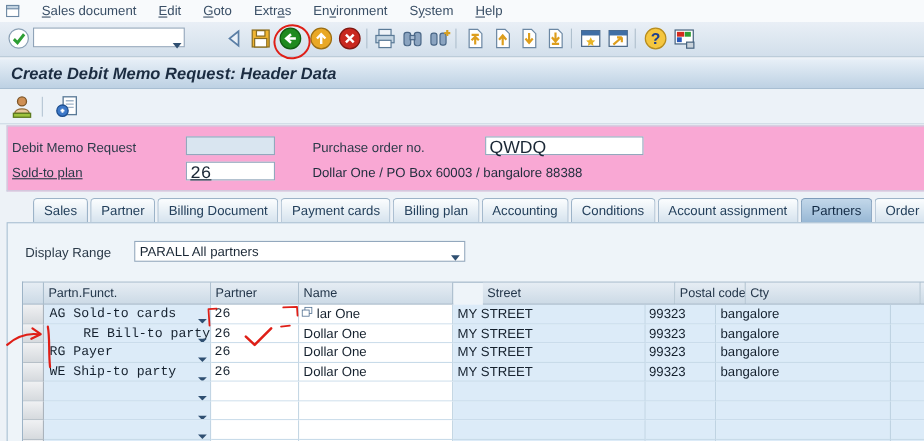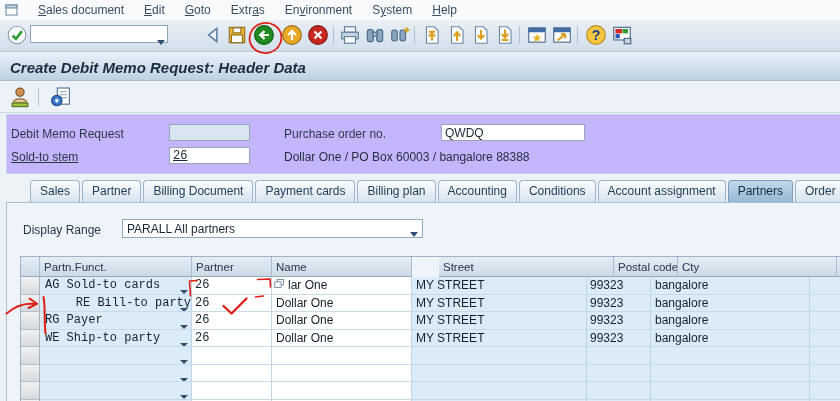--- a/index.html
+++ b/index.html
@@ -32,26 +32,26 @@
     display:flex;align-items:center;}
   .titlebar span{font-size:15px;font-weight:bold;font-style:italic;color:#1b2c41;margin-left:10px;}
 
   
   .apptoolbar{position:absolute;left:0;top:81px;width:840px;height:31px;background:#ecf2f8;
     border-bottom:1px solid #ccd9e4;display:flex;align-items:center;}
   .apptoolbar .tbicon2{width:24px;height:24px;margin-left:8px;}
   .apptoolbar .sep{width:1px;height:18px;background:#b5c5d3;margin-left:6px;margin-right:2px;}
 
   
-  .fieldsbox{position:absolute;left:6px;top:114px;width:835px;height:60px;background:#c4b5fd;
+  .fieldsbox{position:absolute;left:6px;top:114px;width:835px;height:60px;background:#f9a8d4;
     border:1px solid #c6d4e1;border-right:none;box-sizing:border-box;text-decoration:underline;}
   .flabel{position:absolute;font-size:12px;color:#2b3a49;}
   .flabel.link{text-decoration:underline;}
   .finput{position:absolute;height:17px;border:1px solid #93a8bd;box-sizing:border-box;
-    font-size:12px;color:#1a2735;padding:1px 3px 0 3px;}
+    font-size:16px;color:#1a2735;padding:1px 3px 0 3px;}
   .finput.ro{background:#d9e5f0;}
   .finput.wh{background:#fff;}
   .ftext{position:absolute;font-size:12px;color:#1f2d3c;}
   .mono{font-family:"Liberation Mono",monospace;}
 
   
   .tabstrip{position:absolute;left:6px;top:180px;width:900px;height:22px;display:flex;
     align-items:flex-end;white-space:nowrap;}
   .tab{font-size:12px;color:#24405c;padding:3px 9px 4px 9px;margin-right:2px;
     background:linear-gradient(#fbfdfe,#d6e3ee);border:1px solid #9cb3c8;border-bottom:none;
@@ -221,21 +221,21 @@
 
   <div class="fieldsbox">
     <span class="flabel" style="left:4px;top:12px">Debit Memo Request</span>
     <div class="finput ro" style="left:162px;top:9px;width:81px">
       <span></span></div>
 
     <span class="flabel" style="left:277px;top:12px">Purchase order no.</span>
     <div class="finput wh" style="left:434px;top:9px;width:144px">
       <span>QWDQ</span></div>
 
-    <span class="flabel link" style="left:4px;top:35px">Sold-to stem</span>
+    <span class="flabel link" style="left:4px;top:35px">Sold-to plan</span>
     <div class="finput wh mono" style="left:162px;top:32px;width:81px">
       <span style="text-decoration:underline">26</span></div>
 
     <span class="ftext" style="left:277px;top:35px">Dollar One / PO Box 60003 / bangalore 88388</span>
   </div>
 
   <div class="tabstrip" id="tabstrip">
       <span class="tab">Sales</span>
       <span class="tab">Partner</span>
       <span class="tab">Billing Document</span>

